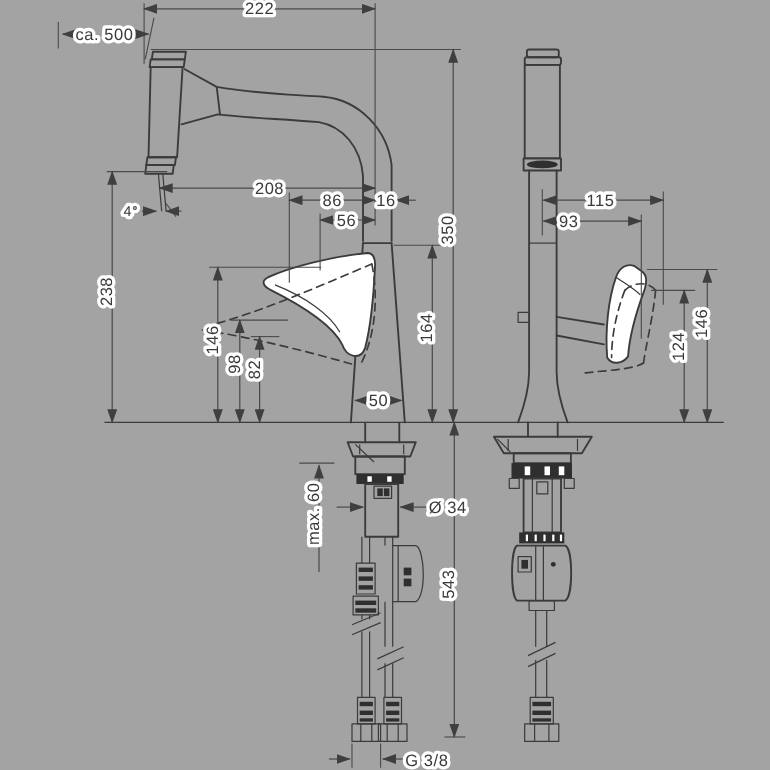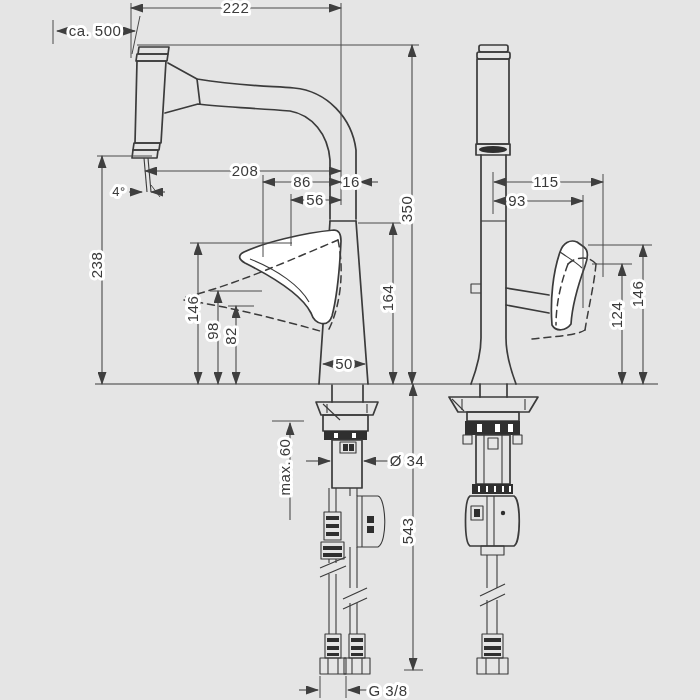--- a/index.html
+++ b/index.html
@@ -1,16 +1,16 @@
 <!DOCTYPE html>
 <html><head>
 <meta charset="utf-8">
 <style>
   html,body{margin:0;padding:0;background:#ffffff;}
-  .stage{width:700px;height:700px;position:relative;background:#e5e5e5;overflow:hidden;}
+  .stage{width:700px;height:700px;position:relative;background:#a3a3a3;overflow:hidden;}
   svg{display:block;}
   .part{stroke:#3b3b3b;stroke-width:1.7;fill:none;stroke-linejoin:round;stroke-linecap:round;}
   .partthin{stroke:#3b3b3b;stroke-width:1.1;fill:none;stroke-linejoin:round;}
   .partfill{stroke:#3b3b3b;stroke-width:1.7;fill:#ffffff;stroke-linejoin:round;}
   .dark{fill:#2f2f2f;stroke:none;}
   .white{fill:#ffffff;stroke:none;}
   .dim{stroke:#4a4a4a;stroke-width:1.1;fill:none;}
   .ext{stroke:#4a4a4a;stroke-width:1;fill:none;}
   .dash{stroke:#3b3b3b;stroke-width:1.5;fill:none;stroke-dasharray:7 5;stroke-linecap:round;}
   text{font-family:"Liberation Sans","DejaVu Sans",sans-serif;font-size:15px;fill:#3a3a3a;

